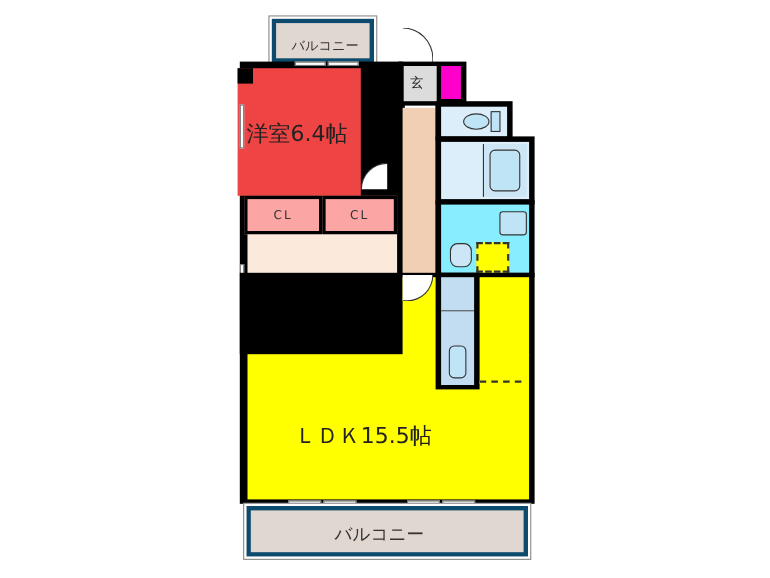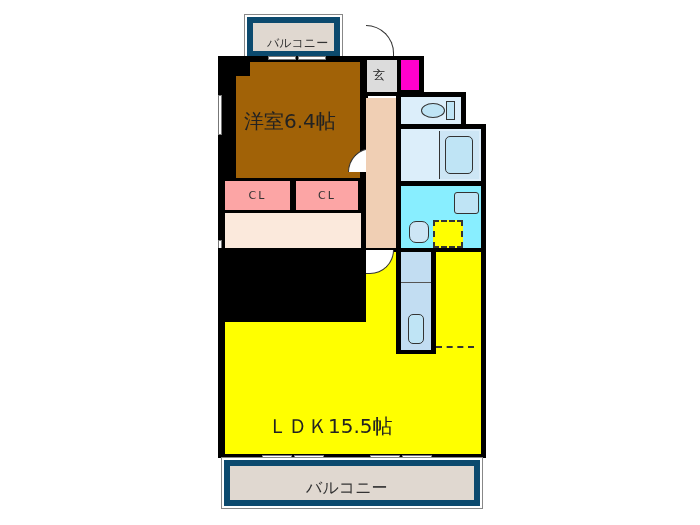--- a/index.html
+++ b/index.html
@@ -1,36 +1,36 @@
 <!DOCTYPE html>
 <html><head>
 <meta charset="utf-8">
 <style>
   html, body { margin:0; padding:0; background:#ffffff; }
   body { width:700px; height:525px; position:relative; overflow:hidden; font-family:"DejaVu Sans", sans-serif; }
   .abs { position:absolute; box-sizing:border-box; }
   .wall { background:#000; }
   .label { position:absolute; color:#222; white-space:nowrap; }
   .room-label { font-size:20px; }
-  .balcony { background:#e0d8d0; border:6px solid #0c4a6e; outline:2px solid #fff; box-shadow:0 0 0 3px #888; }
+  .balcony { background:#e0d8d0; border:4px solid #0c4a6e; outline:2px solid #fff; box-shadow:0 0 0 3px #888; }
   .bal-text { font-size:12px; color:#333; }
   .cl { background:#fca5a5; border:3px solid #000; display:flex; align-items:center; justify-content:center; font-size:11px; letter-spacing:2px; color:#333; }
   .window { background:#fff; border:1px solid #777; }
   .fixture { border:1.5px solid #333; border-radius:5px; background:#bfe4f5; }
 </style>
 </head>
 <body>
 
 <div class="abs balcony" style="left:247px;top:17px;width:93px;height:40px;">
   <span class="label bal-text" style="left:14px;top:12px;">バルコニー</span>
 </div>
 
 <div class="abs wall" style="left:218px;top:56px;width:150px;height:266px;"></div>
 
-<div class="abs" style="left:236px;top:62px;width:124px;height:116px;background:#a16207;">
+<div class="abs" style="left:216px;top:62px;width:112px;height:116px;background:#ef4444;">
   <div class="abs" style="left:0;top:0;width:14px;height:14px;background:#000;"></div>
   <span class="label room-label" style="left:8px;top:46px;">洋室6.4帖</span>
   <div class="abs" style="left:112px;top:86px;width:24px;height:24px;border-top-left-radius:24px;border:1px solid #333;border-right:none;border-bottom:none;background:#fff;"></div>
 </div>
 
 <div class="abs window" style="left:268px;top:56px;width:28px;height:4px;"></div>
 <div class="abs window" style="left:298px;top:56px;width:28px;height:4px;"></div>
 <div class="abs window" style="left:218px;top:95px;width:4px;height:40px;"></div>
 
 <div class="abs cl" style="left:222px;top:178px;width:71px;height:35px;">
@@ -76,21 +76,21 @@
   <div class="abs fixture" style="left:53px;top:6px;width:25px;height:22px;border-radius:3px;"></div>
   <div class="abs fixture" style="left:8px;top:35px;width:20px;height:22px;background:#cde6f5;border-radius:7px;"></div>
 </div>
 
 <div class="abs" style="left:433px;top:220px;width:30px;height:28px;background:#ffff00;border:2px dashed #333;"></div>
 
 <div class="abs wall" style="left:218px;top:248px;width:268px;height:210px;"></div>
 <div class="abs" style="left:225px;top:322px;width:256px;height:132px;background:#ffff00;"></div>
 <div class="abs" style="left:366px;top:252px;width:115px;height:72px;background:#ffff00;"></div>
 <div class="abs" style="left:268px;top:383px;">
-  <span class="label room-label" style="left:0;top:0;margin-top:30px;">ＬＤＫ15.5帖</span>
+  <span class="label room-label" style="left:0;top:0;">ＬＤＫ15.5帖</span>
 </div>
 
 <div class="abs" style="left:366px;top:250px;width:28px;height:24px;border:1px solid #333;border-left:none;border-top:none;border-bottom-right-radius:28px;background:#fff;"></div>
 
 <div class="abs wall" style="left:396px;top:248px;width:40px;height:106px;"></div>
 <div class="abs" style="left:401px;top:252px;width:30px;height:98px;background:#c2ddf2;">
   <div class="abs" style="left:0;top:30px;width:30px;height:1px;background:#555;"></div>
   <div class="abs fixture" style="left:7px;top:62px;width:16px;height:30px;"></div>
 </div>
 <div class="abs" style="left:436px;top:346px;width:38px;height:3px;border-top:2px dashed #333;background:#ffff00;"></div>

